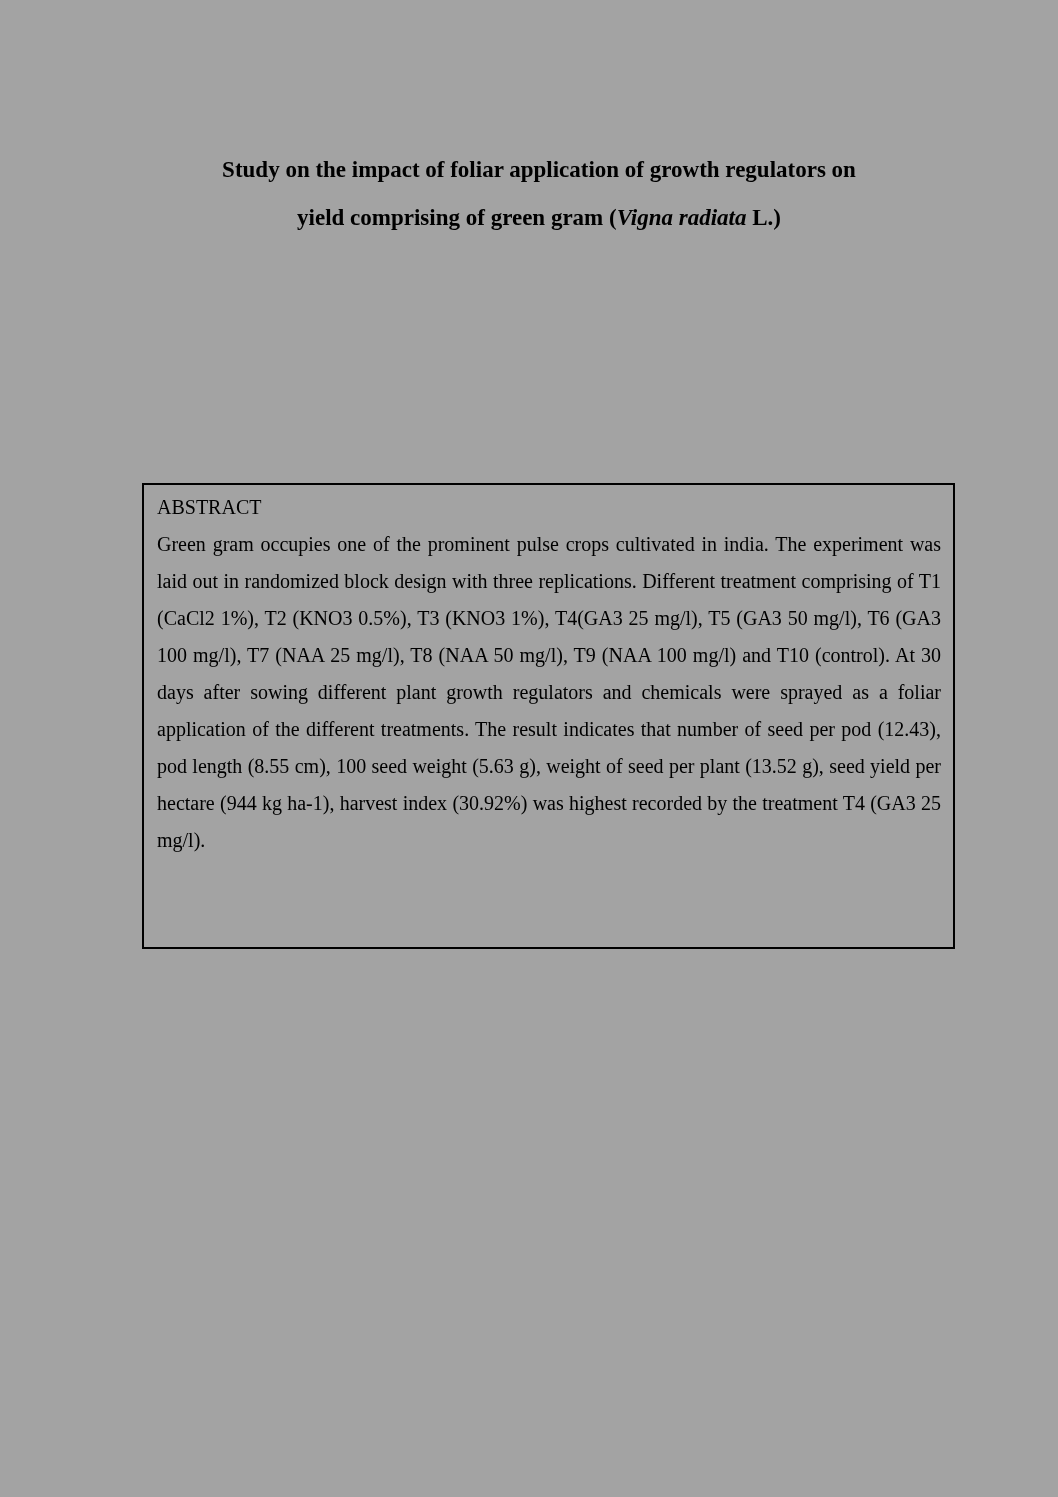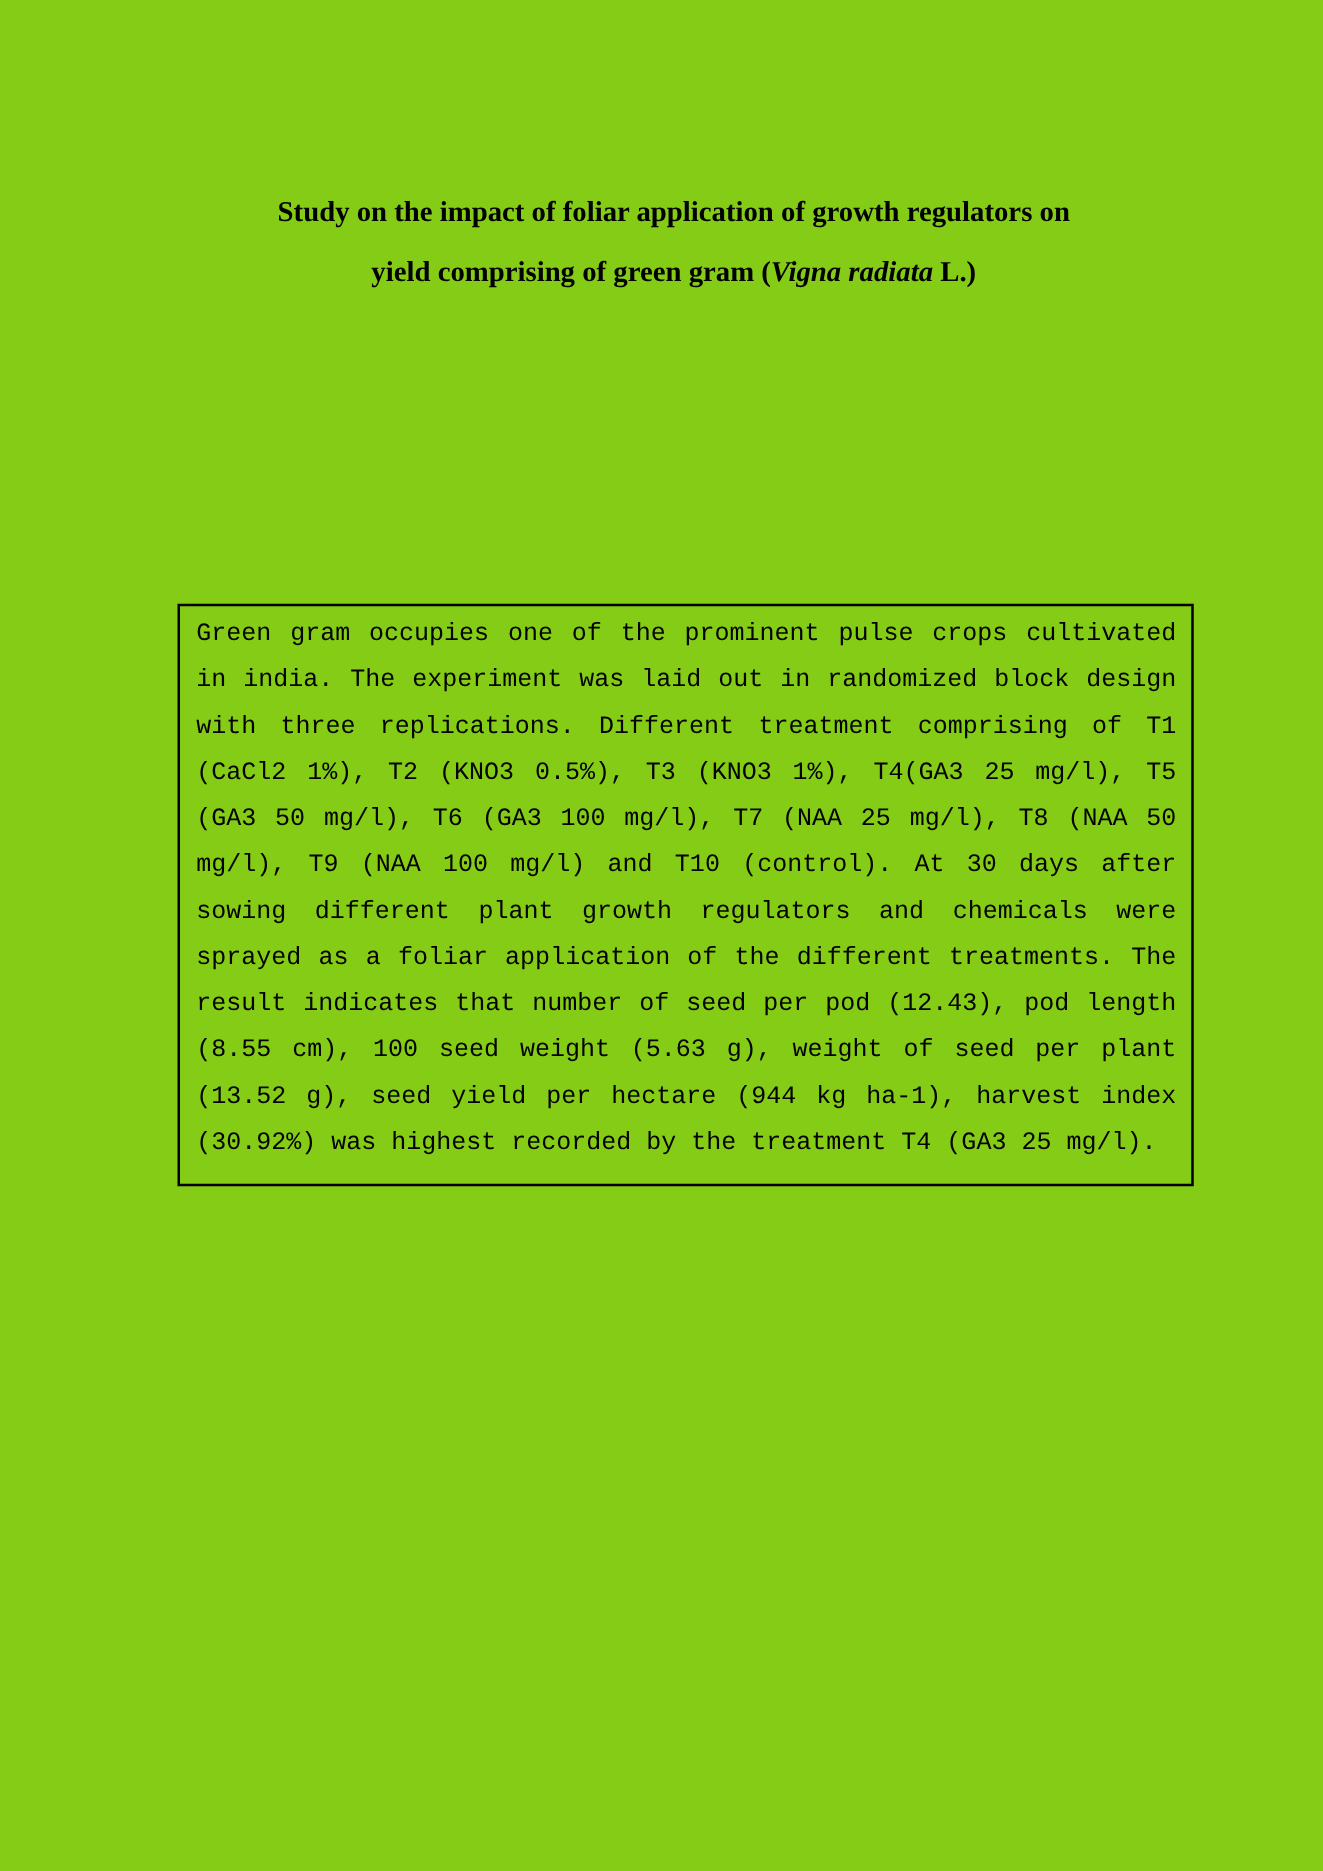--- a/index.html
+++ b/index.html
@@ -1,21 +1,21 @@
 <!DOCTYPE html>
 <html><head>
 <meta charset="utf-8">
 <style>
   * { margin: 0; padding: 0; box-sizing: border-box; }
   html, body { background: #ffffff; }
   .page {
     position: relative;
     width: 1058px;
     height: 1497px;
-    background: #84cc16;
+    background: #a3a3a3;
     color: #000000;
     font-family: "Liberation Serif", serif;
     overflow: hidden;
   }
   .paper-title {
     position: absolute;
     top: 146px;
     left: 0;
     width: 100%;
     padding-left: 20px;
@@ -30,30 +30,31 @@
     left: 142px;
     top: 483px;
     width: 813px;
     height: 466px;
     border: 2px solid #000000;
     padding: 4px 12px 0 13px;
     font-size: 20px;
     line-height: 37px;
   }
   .abstract-heading { font-weight: normal; }
-  .abstract-body { text-align: justify; font-family: Liberation Mono, monospace; }
+  .abstract-body { text-align: justify; }
   .keywords-label { font-weight: bold; }
 </style>
 </head>
 <body>
 
 <div class="page">
 
   <h1 class="paper-title">
     <span>Study on the impact of foliar application of growth regulators on</span><br>
     <span><span>yield comprising of green gram (</span><span class="species">Vigna radiata</span><span> L.)</span></span>
   </h1>
 
   <div class="abstract-box">
+    <div class="abstract-heading">ABSTRACT</div>
     <p class="abstract-body">Green gram occupies one of the prominent pulse crops cultivated in india. The experiment was laid out in randomized block design with three replications. Different treatment comprising of T1 (CaCl2 1%), T2 (KNO3 0.5%), T3 (KNO3 1%), T4(GA3 25 mg/l), T5 (GA3 50 mg/l), T6 (GA3 100 mg/l), T7 (NAA 25 mg/l), T8 (NAA 50 mg/l), T9 (NAA 100 mg/l) and T10 (control). At 30 days after sowing different plant growth regulators and chemicals were sprayed as a foliar application of the different treatments. The result indicates that number of seed per pod (12.43), pod length (8.55 cm), 100 seed weight (5.63 g), weight of seed per plant (13.52 g), seed yield per hectare (944 kg ha-1), harvest index (30.92%) was highest recorded by the treatment T4 (GA3 25 mg/l).</p>
   </div>
 
 </div>
 
 </body></html>

